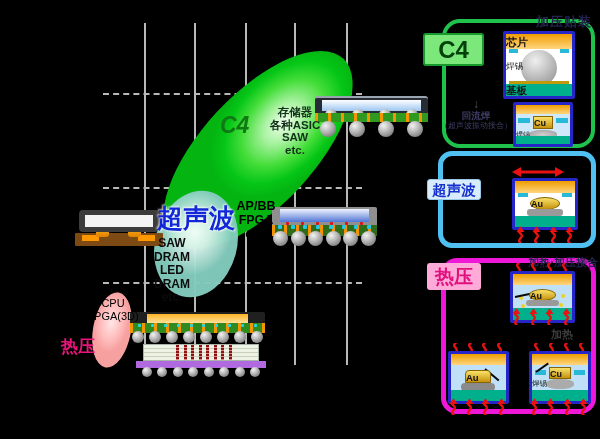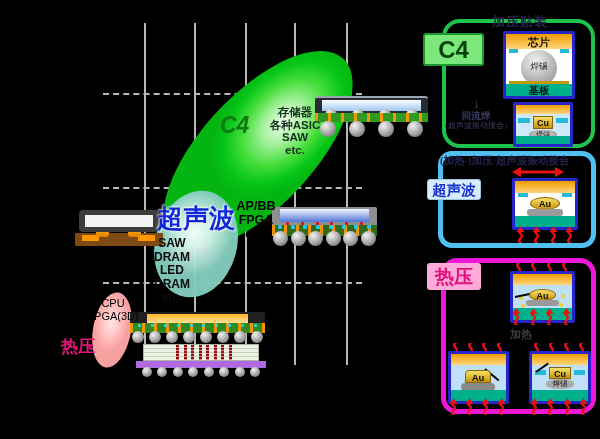--- a/index.html
+++ b/index.html
@@ -23,29 +23,29 @@
   .dots{position:absolute;display:flex;justify-content:space-between;}
   .dots span{width:var(--d);height:var(--d);background:var(--c);border-radius:1px;}
   .vias{position:absolute;display:flex;justify-content:space-between;}
   .vias span{width:3px;height:15px;background:repeating-linear-gradient(#8a1212 0 2px,#e08888 2px 3px);}
   
   .panel{position:absolute;box-sizing:border-box;background:transparent;}
   .bluebox{position:absolute;box-sizing:border-box;border:3px solid #2626c8;background:#fff;border-radius:2px;}
   .obar{position:absolute;left:0;right:0;top:0;background:linear-gradient(#ef9c00,#ffd67e);}
   .tbar{position:absolute;left:0;right:0;bottom:0;background:#00b08c;}
   .gold{background:linear-gradient(#f8e268,#c6930e);border:1px solid #8a6400;box-sizing:border-box;}
-  .lbl{position:absolute;left:0;right:0;text-align:center;color:#111;font-weight:bold;}
+  .lbl{position:absolute;left:0;right:0;color:#111;font-weight:bold;}
   .tag{position:absolute;box-sizing:border-box;text-align:center;font-weight:bold;border-radius:3px;}
   .sqrow{position:absolute;display:flex;justify-content:space-between;}
   .sqrow svg{display:block;}
   .sqrow.down svg{transform:scaleY(-1);}
   .annline{position:absolute;height:2px;background:#0a0a0a;transform-origin:left center;}
   .ydot{position:absolute;width:4px;height:4px;border-radius:50%;background:#f0d020;}
   .cyanpad{position:absolute;background:#28b8d8;}
-  .ptitle{position:absolute;text-align:left;font-weight:bold;color:#23234e;font-family:Liberation Serif, serif;}
+  .ptitle{position:absolute;text-align:right;font-weight:bold;color:#23234e;font-family:Liberation Serif, serif;}
 </style>
 </head>
 <body>
 
 <div id="stage">
 
   <div class="vline" style="left:144px"></div>
   <div class="vline" style="left:194px"></div>
   <div class="vline" style="left:245px"></div>
   <div class="vline" style="left:294px"></div>
@@ -223,21 +223,20 @@
     <div class="obar" style="height:9px"></div>
     <div class="cyanpad" style="left:2px;top:13px;width:12px;height:5px"></div>
     <div class="cyanpad" style="left:40px;top:13px;width:12px;height:5px"></div>
     <div class="gold lbl" style="left:17px;top:11px;width:20px;height:13px;line-height:13px;font-size:9px;right:auto">Cu</div>
     <div class="abs" style="left:13px;top:25px;width:28px;height:9px;background:radial-gradient(#cfcfcf,#9a9a9a);border-radius:45%"></div>
     <div class="lbl" style="top:25px;font-size:7px;line-height:9px;font-weight:normal">焊锡</div>
     <div class="tbar" style="height:8px"></div>
   </div>
 
   <div class="panel" style="left:438px;top:151px;width:158px;height:97px;border:5px solid #4fc0f0;border-radius:14px"></div>
-  <div class="ptitle" style="left:440px;top:154px;width:152px;font-size:10.5px">(加热-)加压·超声波振动接合</div>
   <div class="tag" style="left:427px;top:179px;width:54px;height:21px;line-height:21px;background:#d8ecfb;border:1px solid #9cc8e8;font-size:14.5px;color:#1530cc">超声波</div>
   <svg class="abs" style="left:512px;top:166px" width="52" height="12" viewBox="0 0 52 12">
     <line x1="8" y1="6" x2="44" y2="6" stroke="#e81212" stroke-width="3"></line>
     <polygon points="0,6 9,1 9,11" fill="#e81212"></polygon>
     <polygon points="52,6 43,1 43,11" fill="#e81212"></polygon>
   </svg>
   <div class="bluebox" style="left:512px;top:178px;width:66px;height:52px">
     <div class="obar" style="height:12px"></div>
     <div class="cyanpad" style="left:3px;top:12px;width:10px;height:4px"></div>
     <div class="cyanpad" style="left:47px;top:12px;width:10px;height:4px"></div>
@@ -258,20 +257,21 @@
     <path d="M6 18 C 1 14.5, 11 11.5, 6 8 C 3.5 6.2, 4 5.2, 5.5 4.4" fill="none" stroke="#e81212" stroke-width="2.6" stroke-linecap="round"></path>
     <polygon points="6,0 1.6,6.4 10.4,6.4" fill="#e81212"></polygon>
   </svg>
       <svg width="11" height="17" viewBox="0 0 12 18">
     <path d="M6 18 C 1 14.5, 11 11.5, 6 8 C 3.5 6.2, 4 5.2, 5.5 4.4" fill="none" stroke="#e81212" stroke-width="2.6" stroke-linecap="round"></path>
     <polygon points="6,0 1.6,6.4 10.4,6.4" fill="#e81212"></polygon>
   </svg>
     </div>
 
   <div class="panel" style="left:441px;top:258px;width:155px;height:156px;border:5px solid #f018d8;border-radius:16px"></div>
+  <div class="ptitle" style="left:488px;top:255px;width:110px;font-size:11px">加热·加压接合</div>
   <div class="tag" style="left:427px;top:263px;width:54px;height:27px;line-height:27px;background:#ffaad8;font-size:19px;color:#e0107e">热压</div>
 
   <div class="sqrow down" style="left:513px;top:263px;width:57px">
       <svg width="11" height="17" viewBox="0 0 12 18">
     <path d="M6 18 C 1 14.5, 11 11.5, 6 8 C 3.5 6.2, 4 5.2, 5.5 4.4" fill="none" stroke="#e81212" stroke-width="2.6" stroke-linecap="round"></path>
     <polygon points="6,0 1.6,6.4 10.4,6.4" fill="#e81212"></polygon>
   </svg>
       <svg width="11" height="17" viewBox="0 0 12 18">
     <path d="M6 18 C 1 14.5, 11 11.5, 6 8 C 3.5 6.2, 4 5.2, 5.5 4.4" fill="none" stroke="#e81212" stroke-width="2.6" stroke-linecap="round"></path>
     <polygon points="6,0 1.6,6.4 10.4,6.4" fill="#e81212"></polygon>

